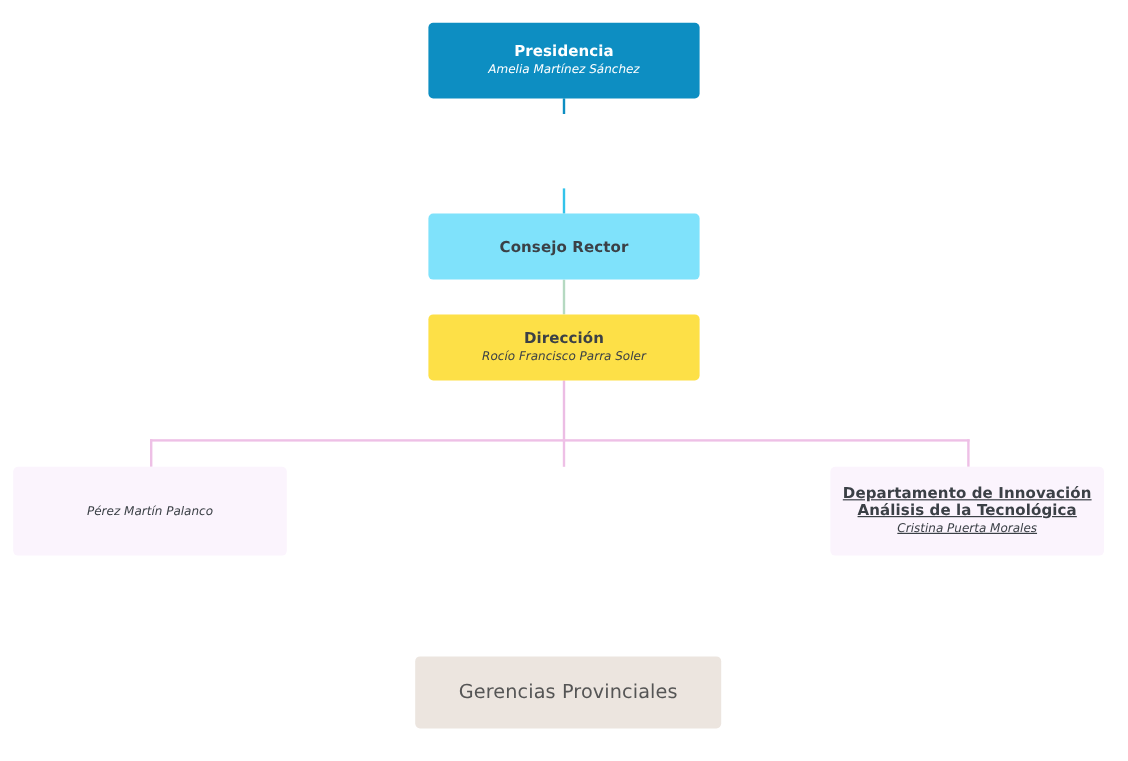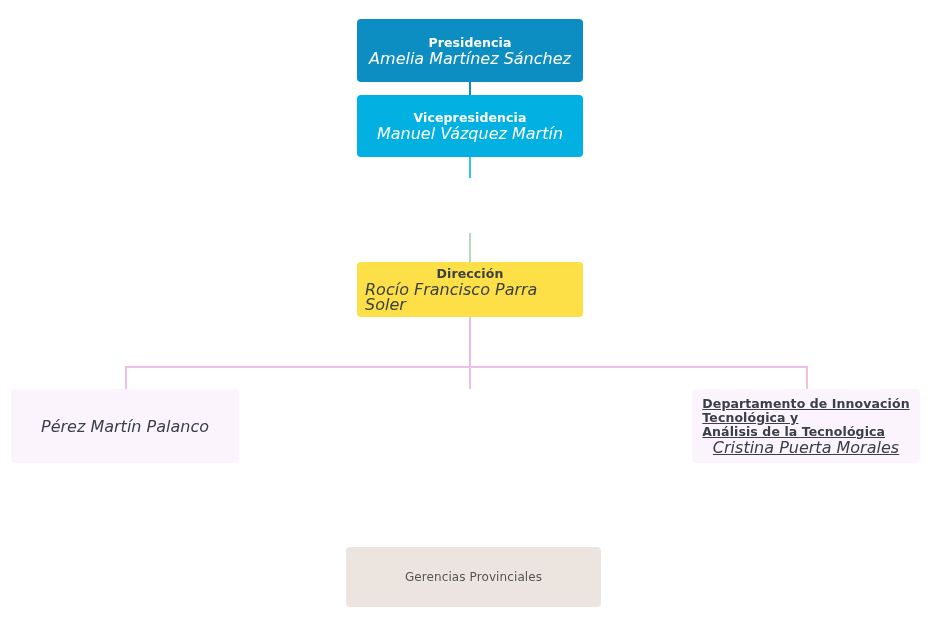--- a/index.html
+++ b/index.html
@@ -25,32 +25,33 @@
 
   
   .node {
     position: absolute;
     box-sizing: border-box;
     border-radius: 4px;
     display: flex;
     flex-direction: column;
     align-items: center;
     justify-content: center;
+    text-align: center;
     padding: 20px 8px;
     z-index: 2;
   }
   .node .title {
     font-weight: bold;
     font-size: 12.5px;
     line-height: 14px;
     letter-spacing: 0.1px;
   }
   .node .person {
     font-style: italic;
-    font-size: 16px;
+    font-size: 10px;
     line-height: 15px;
     margin-top: 1px;
   }
 
   
   .node-presidencia {
     left: 357px; top: 19px;
     width: 226px; height: 63px;
     background: #0d8ec2;
     color: #ffffff;
@@ -86,21 +87,21 @@
   .node-dep .title { line-height: 14px; }
 
   .node-gerencias {
     left: 346px; top: 547px;
     width: 255px; height: 60px;
     background: #ece5df;
     color: #555555;
   }
   .node-gerencias .title {
     font-weight: normal;
-    font-size: 12px;
+    font-size: 16px;
   }
 
   
   .conn {
     position: absolute;
     z-index: 1;
   }
   .conn-v { width: 2px; }
   .conn-h { height: 2px; }
 
@@ -126,40 +127,38 @@
   <div class="conn conn-h conn-bus"></div>
   <div class="conn conn-v conn-drop-0"></div>
   <div class="conn conn-v conn-drop-1"></div>
   <div class="conn conn-v conn-drop-2"></div>
 
   <div class="node node-presidencia">
     <div class="title">Presidencia</div>
     <div class="person">Amelia Martínez Sánchez</div>
   </div>
 
-  <div class="node node-vicepresidencia">
-    <div class="title">Vicepresidencia</div>
-    <div class="person">Manuel Vázquez Martín</div>
+
+  <div class="node node-consejo">
+    <div class="title">Consejo Rector</div>
   </div>
-
 
   <div class="node node-direccion">
     <div class="title">Dirección</div>
     <div class="person">Rocío Francisco Parra Soler</div>
   </div>
 
   <div class="node node-dep node-dep-0">
     <div class="person">Pérez Martín Palanco</div>
   </div>
 
 
   <div class="node node-dep node-dep-2">
     <div class="title">
       <div>Departamento de Innovación</div>
-      <div>Tecnológica y</div>
       <div>Análisis de la Tecnológica</div>
     </div>
     <div class="person">Cristina Puerta Morales</div>
   </div>
 
   <div class="node node-gerencias">
     <div class="title">Gerencias Provinciales</div>
   </div>
 
 </div>

